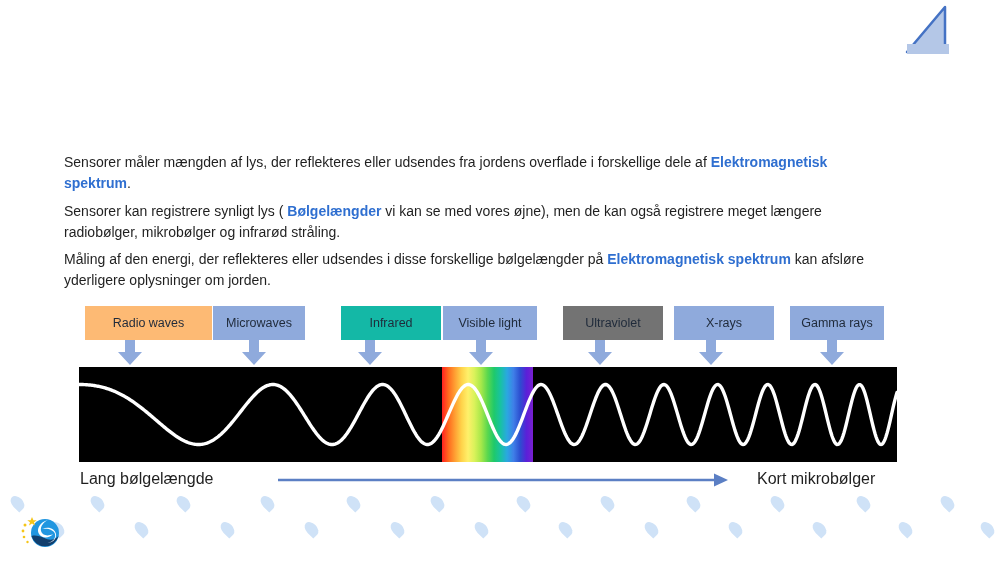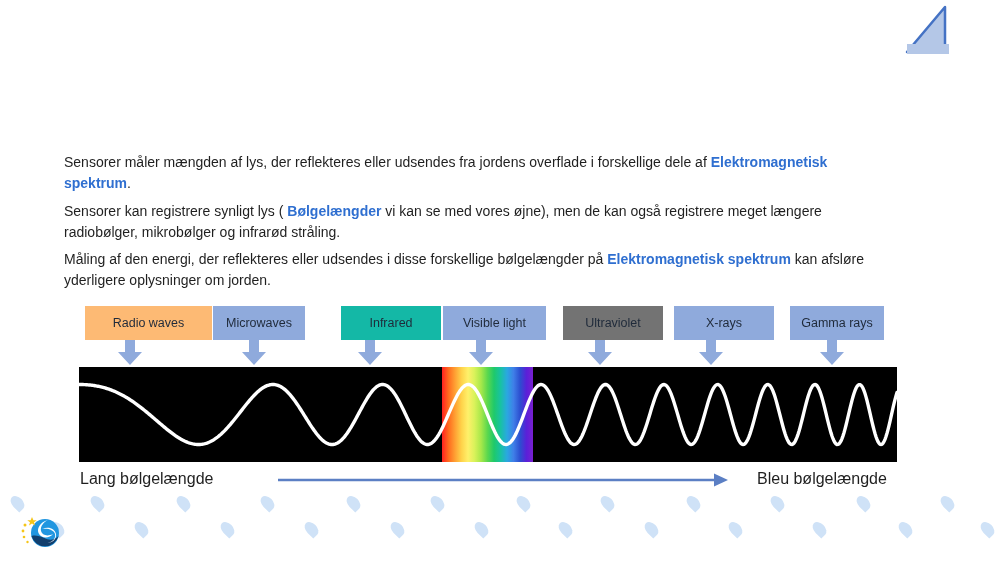--- a/index.html
+++ b/index.html
@@ -119,21 +119,21 @@
         <path d="M8 0 L18 0 L18 12 L25 12 L13 25 L1 12 L8 12 Z" fill="#8faadc"></path>
       </svg>
       <div class="lblbox" style="left: 213px; width: 92px; background: rgb(143, 170, 220);">Microwaves</div>
       <svg class="lblarrow" viewBox="0 0 26 26" style="left: 241px;">
         <path d="M8 0 L18 0 L18 12 L25 12 L13 25 L1 12 L8 12 Z" fill="#8faadc"></path>
       </svg>
       <div class="lblbox" style="left: 333px; width: 100px; background: #14b8a6; margin-left: 8px;">Infrared</div>
       <svg class="lblarrow" viewBox="0 0 26 26" style="left: 357px;">
         <path d="M8 0 L18 0 L18 12 L25 12 L13 25 L1 12 L8 12 Z" fill="#8faadc"></path>
       </svg>
-      <div class="lblbox" style="left: 443px; width: 103px; background: rgb(143, 170, 220);">Visible light</div>
+      <div class="lblbox" style="left: 443px; width: 94px; background: rgb(143, 170, 220);">Visible light</div>
       <svg class="lblarrow" viewBox="0 0 26 26" style="left: 468px;">
         <path d="M8 0 L18 0 L18 12 L25 12 L13 25 L1 12 L8 12 Z" fill="#8faadc"></path>
       </svg>
       <div class="lblbox" style="left: 563px; width: 100px; background: #737373;">Ultraviolet</div>
       <svg class="lblarrow" viewBox="0 0 26 26" style="left: 587px;">
         <path d="M8 0 L18 0 L18 12 L25 12 L13 25 L1 12 L8 12 Z" fill="#8faadc"></path>
       </svg>
       <div class="lblbox" style="left: 674px; width: 100px; background: rgb(143, 170, 220);">X-rays</div>
       <svg class="lblarrow" viewBox="0 0 26 26" style="left: 698px;">
         <path d="M8 0 L18 0 L18 12 L25 12 L13 25 L1 12 L8 12 Z" fill="#8faadc"></path>
@@ -145,21 +145,21 @@
     </div>
 
   <div id="panel">
     <div id="rainbow" style="background: linear-gradient(to right, rgb(255, 32, 32), rgb(255, 106, 30), rgb(255, 160, 51), rgb(255, 210, 74), rgb(255, 240, 106), rgb(217, 242, 90), rgb(168, 232, 74), rgb(92, 216, 78), rgb(31, 201, 106), rgb(24, 194, 162), rgb(42, 168, 224), rgb(63, 127, 232), rgb(44, 79, 208), rgb(90, 32, 216), rgb(122, 31, 208));"></div>
     <svg id="wave" viewBox="0 0 818 95" preserveAspectRatio="none">
       <path id="wavepath" fill="none" stroke="#ffffff" stroke-width="3.4" stroke-linecap="round" d="M0.0 17.50 L1.0 17.50 L2.0 17.52 L3.0 17.54 L4.0 17.57 L5.0 17.61 L6.0 17.66 L7.0 17.71 L8.0 17.78 L9.0 17.86 L10.0 17.95 L11.0 18.05 L12.0 18.16 L13.0 18.28 L14.0 18.41 L15.0 18.55 L16.0 18.71 L17.0 18.88 L18.0 19.06 L19.0 19.25 L20.0 19.45 L21.0 19.67 L22.0 19.90 L23.0 20.14 L24.0 20.40 L25.0 20.67 L26.0 20.95 L27.0 21.25 L28.0 21.56 L29.0 21.88 L30.0 22.22 L31.0 22.58 L32.0 22.94 L33.0 23.33 L34.0 23.72 L35.0 24.13 L36.0 24.56 L37.0 25.00 L38.0 25.46 L39.0 25.93 L40.0 26.41 L41.0 26.91 L42.0 27.42 L43.0 27.95 L44.0 28.50 L45.0 29.05 L46.0 29.63 L47.0 30.21 L48.0 30.81 L49.0 31.43 L50.0 32.06 L51.0 32.70 L52.0 33.35 L53.0 34.02 L54.0 34.70 L55.0 35.40 L56.0 36.10 L57.0 36.82 L58.0 37.55 L59.0 38.30 L60.0 39.05 L61.0 39.81 L62.0 40.59 L63.0 41.37 L64.0 42.16 L65.0 42.96 L66.0 43.77 L67.0 44.59 L68.0 45.41 L69.0 46.24 L70.0 47.08 L71.0 47.92 L72.0 48.77 L73.0 49.62 L74.0 50.47 L75.0 51.33 L76.0 52.19 L77.0 53.04 L78.0 53.90 L79.0 54.76 L80.0 55.62 L81.0 56.47 L82.0 57.32 L83.0 58.17 L84.0 59.01 L85.0 59.85 L86.0 60.68 L87.0 61.50 L88.0 62.31 L89.0 63.11 L90.0 63.90 L91.0 64.68 L92.0 65.45 L93.0 66.20 L94.0 66.94 L95.0 67.66 L96.0 68.36 L97.0 69.05 L98.0 69.71 L99.0 70.36 L100.0 70.98 L101.0 71.59 L102.0 72.17 L103.0 72.72 L104.0 73.25 L105.0 73.75 L106.0 74.23 L107.0 74.68 L108.0 75.09 L109.0 75.48 L110.0 75.84 L111.0 76.16 L112.0 76.45 L113.0 76.71 L114.0 76.93 L115.0 77.12 L116.0 77.27 L117.0 77.38 L118.0 77.46 L119.0 77.50 L120.0 77.49 L121.0 77.45 L122.0 77.37 L123.0 77.25 L124.0 77.09 L125.0 76.89 L126.0 76.65 L127.0 76.36 L128.0 76.03 L129.0 75.67 L130.0 75.26 L131.0 74.81 L132.0 74.31 L133.0 73.78 L134.0 73.20 L135.0 72.59 L136.0 71.93 L137.0 71.24 L138.0 70.50 L139.0 69.73 L140.0 68.92 L141.0 68.07 L142.0 67.19 L143.0 66.27 L144.0 65.32 L145.0 64.34 L146.0 63.32 L147.0 62.27 L148.0 61.20 L149.0 60.10 L150.0 58.97 L151.0 57.82 L152.0 56.65 L153.0 55.45 L154.0 54.24 L155.0 53.01 L156.0 51.77 L157.0 50.52 L158.0 49.25 L159.0 47.98 L160.0 46.70 L161.0 45.41 L162.0 44.13 L163.0 42.85 L164.0 41.57 L165.0 40.29 L166.0 39.03 L167.0 37.78 L168.0 36.54 L169.0 35.32 L170.0 34.12 L171.0 32.94 L172.0 31.78 L173.0 30.65 L174.0 29.55 L175.0 28.49 L176.0 27.46 L177.0 26.46 L178.0 25.51 L179.0 24.60 L180.0 23.73 L181.0 22.92 L182.0 22.15 L183.0 21.43 L184.0 20.77 L185.0 20.16 L186.0 19.61 L187.0 19.12 L188.0 18.69 L189.0 18.33 L190.0 18.03 L191.0 17.79 L192.0 17.63 L193.0 17.53 L194.0 17.50 L195.0 17.54 L196.0 17.65 L197.0 17.84 L198.0 18.09 L199.0 18.41 L200.0 18.81 L201.0 19.28 L202.0 19.82 L203.0 20.43 L204.0 21.11 L205.0 21.85 L206.0 22.67 L207.0 23.54 L208.0 24.49 L209.0 25.49 L210.0 26.56 L211.0 27.68 L212.0 28.86 L213.0 30.09 L214.0 31.37 L215.0 32.70 L216.0 34.07 L217.0 35.48 L218.0 36.93 L219.0 38.41 L220.0 39.93 L221.0 41.47 L222.0 43.03 L223.0 44.60 L224.0 46.19 L225.0 47.79 L226.0 49.40 L227.0 51.00 L228.0 52.60 L229.0 54.18 L230.0 55.76 L231.0 57.31 L232.0 58.84 L233.0 60.34 L234.0 61.80 L235.0 63.23 L236.0 64.61 L237.0 65.95 L238.0 67.23 L239.0 68.46 L240.0 69.62 L241.0 70.72 L242.0 71.75 L243.0 72.70 L244.0 73.58 L245.0 74.38 L246.0 75.09 L247.0 75.72 L248.0 76.25 L249.0 76.69 L250.0 77.04 L251.0 77.29 L252.0 77.45 L253.0 77.50 L254.0 77.45 L255.0 77.30 L256.0 77.05 L257.0 76.70 L258.0 76.24 L259.0 75.69 L260.0 75.03 L261.0 74.28 L262.0 73.43 L263.0 72.49 L264.0 71.45 L265.0 70.33 L266.0 69.12 L267.0 67.83 L268.0 66.46 L269.0 65.02 L270.0 63.51 L271.0 61.93 L272.0 60.30 L273.0 58.62 L274.0 56.89 L275.0 55.12 L276.0 53.32 L277.0 51.49 L278.0 49.64 L279.0 47.77 L280.0 45.90 L281.0 44.04 L282.0 42.18 L283.0 40.33 L284.0 38.51 L285.0 36.72 L286.0 34.97 L287.0 33.27 L288.0 31.62 L289.0 30.03 L290.0 28.51 L291.0 27.06 L292.0 25.69 L293.0 24.41 L294.0 23.22 L295.0 22.13 L296.0 21.14 L297.0 20.27 L298.0 19.50 L299.0 18.86 L300.0 18.33 L301.0 17.94 L302.0 17.66 L303.0 17.52 L304.0 17.51 L305.0 17.63 L306.0 17.89 L307.0 18.27 L308.0 18.79 L309.0 19.44 L310.0 20.22 L311.0 21.12 L312.0 22.14 L313.0 23.29 L314.0 24.55 L315.0 25.91 L316.0 27.38 L317.0 28.95 L318.0 30.61 L319.0 32.35 L320.0 34.17 L321.0 36.06 L322.0 38.00 L323.0 40.00 L324.0 42.04 L325.0 44.10 L326.0 46.19 L327.0 48.30 L328.0 50.40 L329.0 52.49 L330.0 54.56 L331.0 56.60 L332.0 58.61 L333.0 60.56 L334.0 62.44 L335.0 64.26 L336.0 66.00 L337.0 67.64 L338.0 69.18 L339.0 70.62 L340.0 71.94 L341.0 73.13 L342.0 74.19 L343.0 75.12 L344.0 75.90 L345.0 76.53 L346.0 77.00 L347.0 77.32 L348.0 77.48 L349.0 77.48 L350.0 77.31 L351.0 76.98 L352.0 76.49 L353.0 75.84 L354.0 75.03 L355.0 74.06 L356.0 72.94 L357.0 71.68 L358.0 70.28 L359.0 68.75 L360.0 67.09 L361.0 65.32 L362.0 63.44 L363.0 61.47 L364.0 59.41 L365.0 57.27 L366.0 55.08 L367.0 52.83 L368.0 50.55 L369.0 48.25 L370.0 45.94 L371.0 43.63 L372.0 41.34 L373.0 39.08 L374.0 36.87 L375.0 34.72 L376.0 32.64 L377.0 30.65 L378.0 28.76 L379.0 26.98 L380.0 25.32 L381.0 23.80 L382.0 22.42 L383.0 21.19 L384.0 20.13 L385.0 19.24 L386.0 18.53 L387.0 18.00 L388.0 17.66 L389.0 17.51 L390.0 17.55 L391.0 17.79 L392.0 18.22 L393.0 18.84 L394.0 19.65 L395.0 20.65 L396.0 21.82 L397.0 23.17 L398.0 24.68 L399.0 26.35 L400.0 28.17 L401.0 30.11 L402.0 32.18 L403.0 34.36 L404.0 36.63 L405.0 38.98 L406.0 41.40 L407.0 43.86 L408.0 46.35 L409.0 48.86 L410.0 51.35 L411.0 53.83 L412.0 56.27 L413.0 58.65 L414.0 60.96 L415.0 63.17 L416.0 65.28 L417.0 67.26 L418.0 69.10 L419.0 70.80 L420.0 72.32 L421.0 73.67 L422.0 74.83 L423.0 75.79 L424.0 76.54 L425.0 77.08 L426.0 77.40 L427.0 77.50 L428.0 77.37 L429.0 77.02 L430.0 76.45 L431.0 75.65 L432.0 74.64 L433.0 73.42 L434.0 72.00 L435.0 70.39 L436.0 68.60 L437.0 66.64 L438.0 64.53 L439.0 62.28 L440.0 59.92 L441.0 57.45 L442.0 54.90 L443.0 52.28 L444.0 49.62 L445.0 46.94 L446.0 44.26 L447.0 41.60 L448.0 38.99 L449.0 36.43 L450.0 33.97 L451.0 31.60 L452.0 29.37 L453.0 27.28 L454.0 25.35 L455.0 23.60 L456.0 22.05 L457.0 20.71 L458.0 19.59 L459.0 18.70 L460.0 18.05 L461.0 17.65 L462.0 17.50 L463.0 17.61 L464.0 17.97 L465.0 18.59 L466.0 19.46 L467.0 20.57 L468.0 21.91 L469.0 23.48 L470.0 25.27 L471.0 27.25 L472.0 29.41 L473.0 31.74 L474.0 34.21 L475.0 36.80 L476.0 39.49 L477.0 42.26 L478.0 45.08 L479.0 47.92 L480.0 50.77 L481.0 53.59 L482.0 56.37 L483.0 59.06 L484.0 61.66 L485.0 64.13 L486.0 66.45 L487.0 68.59 L488.0 70.55 L489.0 72.30 L490.0 73.81 L491.0 75.08 L492.0 76.10 L493.0 76.84 L494.0 77.31 L495.0 77.50 L496.0 77.40 L497.0 77.01 L498.0 76.34 L499.0 75.39 L500.0 74.17 L501.0 72.69 L502.0 70.96 L503.0 69.00 L504.0 66.82 L505.0 64.45 L506.0 61.91 L507.0 59.23 L508.0 56.42 L509.0 53.52 L510.0 50.55 L511.0 47.55 L512.0 44.54 L513.0 41.56 L514.0 38.64 L515.0 35.79 L516.0 33.07 L517.0 30.48 L518.0 28.07 L519.0 25.85 L520.0 23.86 L521.0 22.10 L522.0 20.61 L523.0 19.39 L524.0 18.47 L525.0 17.85 L526.0 17.54 L527.0 17.54 L528.0 17.87 L529.0 18.50 L530.0 19.45 L531.0 20.70 L532.0 22.24 L533.0 24.06 L534.0 26.13 L535.0 28.43 L536.0 30.95 L537.0 33.65 L538.0 36.50 L539.0 39.48 L540.0 42.56 L541.0 45.69 L542.0 48.85 L543.0 51.99 L544.0 55.10 L545.0 58.12 L546.0 61.03 L547.0 63.79 L548.0 66.37 L549.0 68.74 L550.0 70.87 L551.0 72.75 L552.0 74.33 L553.0 75.61 L554.0 76.57 L555.0 77.20 L556.0 77.48 L557.0 77.42 L558.0 77.01 L559.0 76.25 L560.0 75.16 L561.0 73.74 L562.0 72.01 L563.0 69.99 L564.0 67.69 L565.0 65.16 L566.0 62.41 L567.0 59.48 L568.0 56.40 L569.0 53.21 L570.0 49.94 L571.0 46.64 L572.0 43.35 L573.0 40.10 L574.0 36.94 L575.0 33.90 L576.0 31.03 L577.0 28.35 L578.0 25.90 L579.0 23.72 L580.0 21.84 L581.0 20.26 L582.0 19.03 L583.0 18.15 L584.0 17.64 L585.0 17.50 L586.0 17.75 L587.0 18.37 L588.0 19.36 L589.0 20.71 L590.0 22.41 L591.0 24.43 L592.0 26.75 L593.0 29.34 L594.0 32.17 L595.0 35.20 L596.0 38.40 L597.0 41.72 L598.0 45.12 L599.0 48.56 L600.0 51.99 L601.0 55.36 L602.0 58.63 L603.0 61.76 L604.0 64.71 L605.0 67.43 L606.0 69.89 L607.0 72.05 L608.0 73.88 L609.0 75.36 L610.0 76.46 L611.0 77.18 L612.0 77.49 L613.0 77.39 L614.0 76.88 L615.0 75.97 L616.0 74.66 L617.0 72.98 L618.0 70.94 L619.0 68.57 L620.0 65.91 L621.0 62.99 L622.0 59.84 L623.0 56.52 L624.0 53.07 L625.0 49.53 L626.0 45.96 L627.0 42.41 L628.0 38.92 L629.0 35.55 L630.0 32.35 L631.0 29.36 L632.0 26.63 L633.0 24.20 L634.0 22.10 L635.0 20.36 L636.0 19.02 L637.0 18.09 L638.0 17.59 L639.0 17.53 L640.0 17.91 L641.0 18.72 L642.0 19.96 L643.0 21.62 L644.0 23.65 L645.0 26.05 L646.0 28.77 L647.0 31.78 L648.0 35.02 L649.0 38.46 L650.0 42.04 L651.0 45.70 L652.0 49.40 L653.0 53.08 L654.0 56.67 L655.0 60.13 L656.0 63.40 L657.0 66.42 L658.0 69.17 L659.0 71.57 L660.0 73.61 L661.0 75.25 L662.0 76.45 L663.0 77.21 L664.0 77.50 L665.0 77.32 L666.0 76.66 L667.0 75.55 L668.0 73.99 L669.0 72.01 L670.0 69.64 L671.0 66.90 L672.0 63.86 L673.0 60.55 L674.0 57.02 L675.0 53.34 L676.0 49.56 L677.0 45.74 L678.0 41.94 L679.0 38.23 L680.0 34.66 L681.0 31.31 L682.0 28.21 L683.0 25.42 L684.0 23.00 L685.0 20.98 L686.0 19.40 L687.0 18.28 L688.0 17.65 L689.0 17.51 L690.0 17.88 L691.0 18.75 L692.0 20.10 L693.0 21.92 L694.0 24.17 L695.0 26.82 L696.0 29.82 L697.0 33.13 L698.0 36.69 L699.0 40.44 L700.0 44.32 L701.0 48.25 L702.0 52.18 L703.0 56.03 L704.0 59.74 L705.0 63.24 L706.0 66.47 L707.0 69.37 L708.0 71.89 L709.0 73.99 L710.0 75.62 L711.0 76.76 L712.0 77.38 L713.0 77.47 L714.0 77.03 L715.0 76.06 L716.0 74.58 L717.0 72.61 L718.0 70.19 L719.0 67.36 L720.0 64.17 L721.0 60.67 L722.0 56.93 L723.0 53.01 L724.0 48.98 L725.0 44.93 L726.0 40.91 L727.0 37.02 L728.0 33.31 L729.0 29.85 L730.0 26.73 L731.0 23.98 L732.0 21.66 L733.0 19.83 L734.0 18.51 L735.0 17.73 L736.0 17.50 L737.0 17.84 L738.0 18.75 L739.0 20.19 L740.0 22.15 L741.0 24.60 L742.0 27.49 L743.0 30.76 L744.0 34.36 L745.0 38.21 L746.0 42.24 L747.0 46.38 L748.0 50.55 L749.0 54.66 L750.0 58.64 L751.0 62.41 L752.0 65.89 L753.0 69.02 L754.0 71.72 L755.0 73.96 L756.0 75.68 L757.0 76.84 L758.0 77.43 L759.0 77.42 L760.0 76.82 L761.0 75.64 L762.0 73.89 L763.0 71.61 L764.0 68.85 L765.0 65.66 L766.0 62.09 L767.0 58.23 L768.0 54.15 L769.0 49.93 L770.0 45.65 L771.0 41.40 L772.0 37.28 L773.0 33.36 L774.0 29.72 L775.0 26.45 L776.0 23.61 L777.0 21.25 L778.0 19.44 L779.0 18.21 L780.0 17.58 L781.0 17.58 L782.0 18.20 L783.0 19.43 L784.0 21.26 L785.0 23.64 L786.0 26.52 L787.0 29.85 L788.0 33.56 L789.0 37.57 L790.0 41.79 L791.0 46.14 L792.0 50.52 L793.0 54.85 L794.0 59.02 L795.0 62.95 L796.0 66.55 L797.0 69.74 L798.0 72.45 L799.0 74.63 L800.0 76.22 L801.0 77.18 L802.0 77.50 L803.0 77.16 L804.0 76.17 L805.0 74.55 L806.0 72.33 L807.0 69.56 L808.0 66.30 L809.0 62.62 L810.0 58.60 L811.0 54.33 L812.0 49.90 L813.0 45.41 L814.0 40.96 L815.0 36.66 L816.0 32.59 L817.0 28.86 L818.0 25.55"></path>
     </svg>
   </div>
 
   <div class="endlbl" id="lang">Lang bølgelængde</div>
-  <div class="endlbl" id="kort">Bleu bølgelængde</div>
+  <div class="endlbl" id="kort">Kort mikrobølger</div>
   <svg id="dirarrow" viewBox="0 0 452 18">
     <line x1="0" y1="9" x2="436" y2="9" stroke="#5b7fc4" stroke-width="2.6"></line>
     <path d="M436 2.5 L450 9 L436 15.5 Z" fill="#5b7fc4"></path>
   </svg>
 
   <svg id="logo" viewBox="0 0 230 40">
     <circle cx="27" cy="21" r="14" fill="#2196e0"></circle>
     <path d="M13 21 a14 14 0 0 0 28 0 a14 14 0 0 1 -28 0 Z" fill="#2196e0"></path>
     <path d="M13.5 24 a14 14 0 0 0 27 0 c-5 5 -10 4 -14 2 c-5 -2 -9 -3 -13 -2 Z" fill="#123f6d"></path>
     <path d="M30 8 c-8 2 -12 9 -9 14 c3 5 11 4 14 0 c-6 3 -11 1 -12 -3 c-1 -5 3 -9 7 -11 Z" fill="#ffffff"></path>

